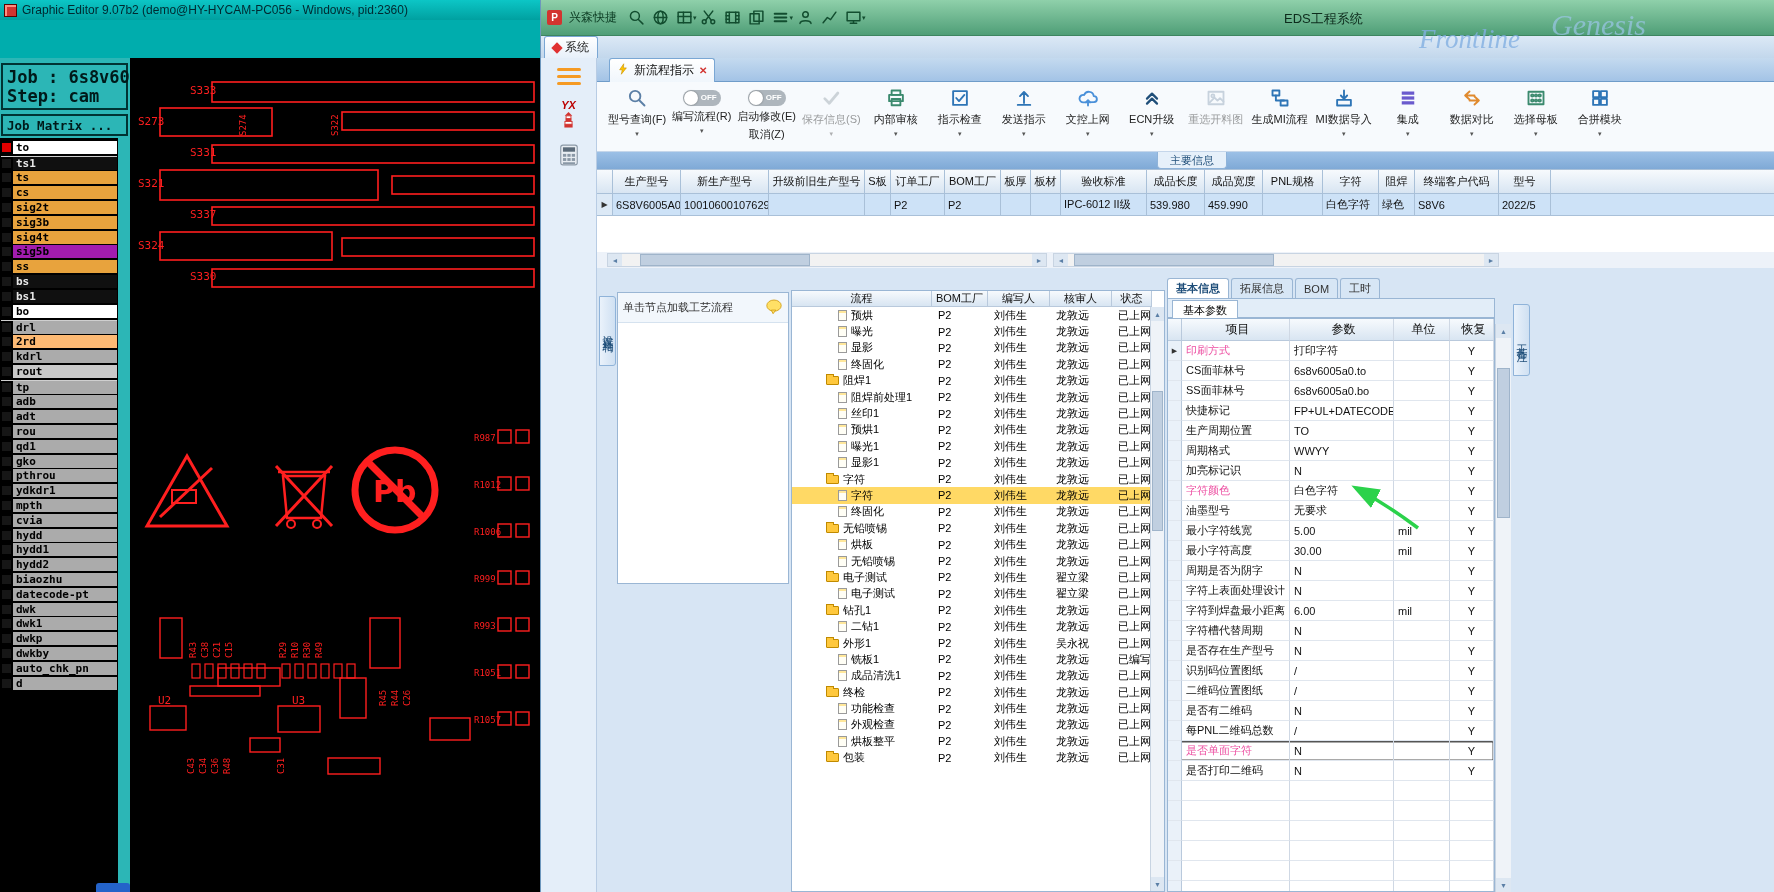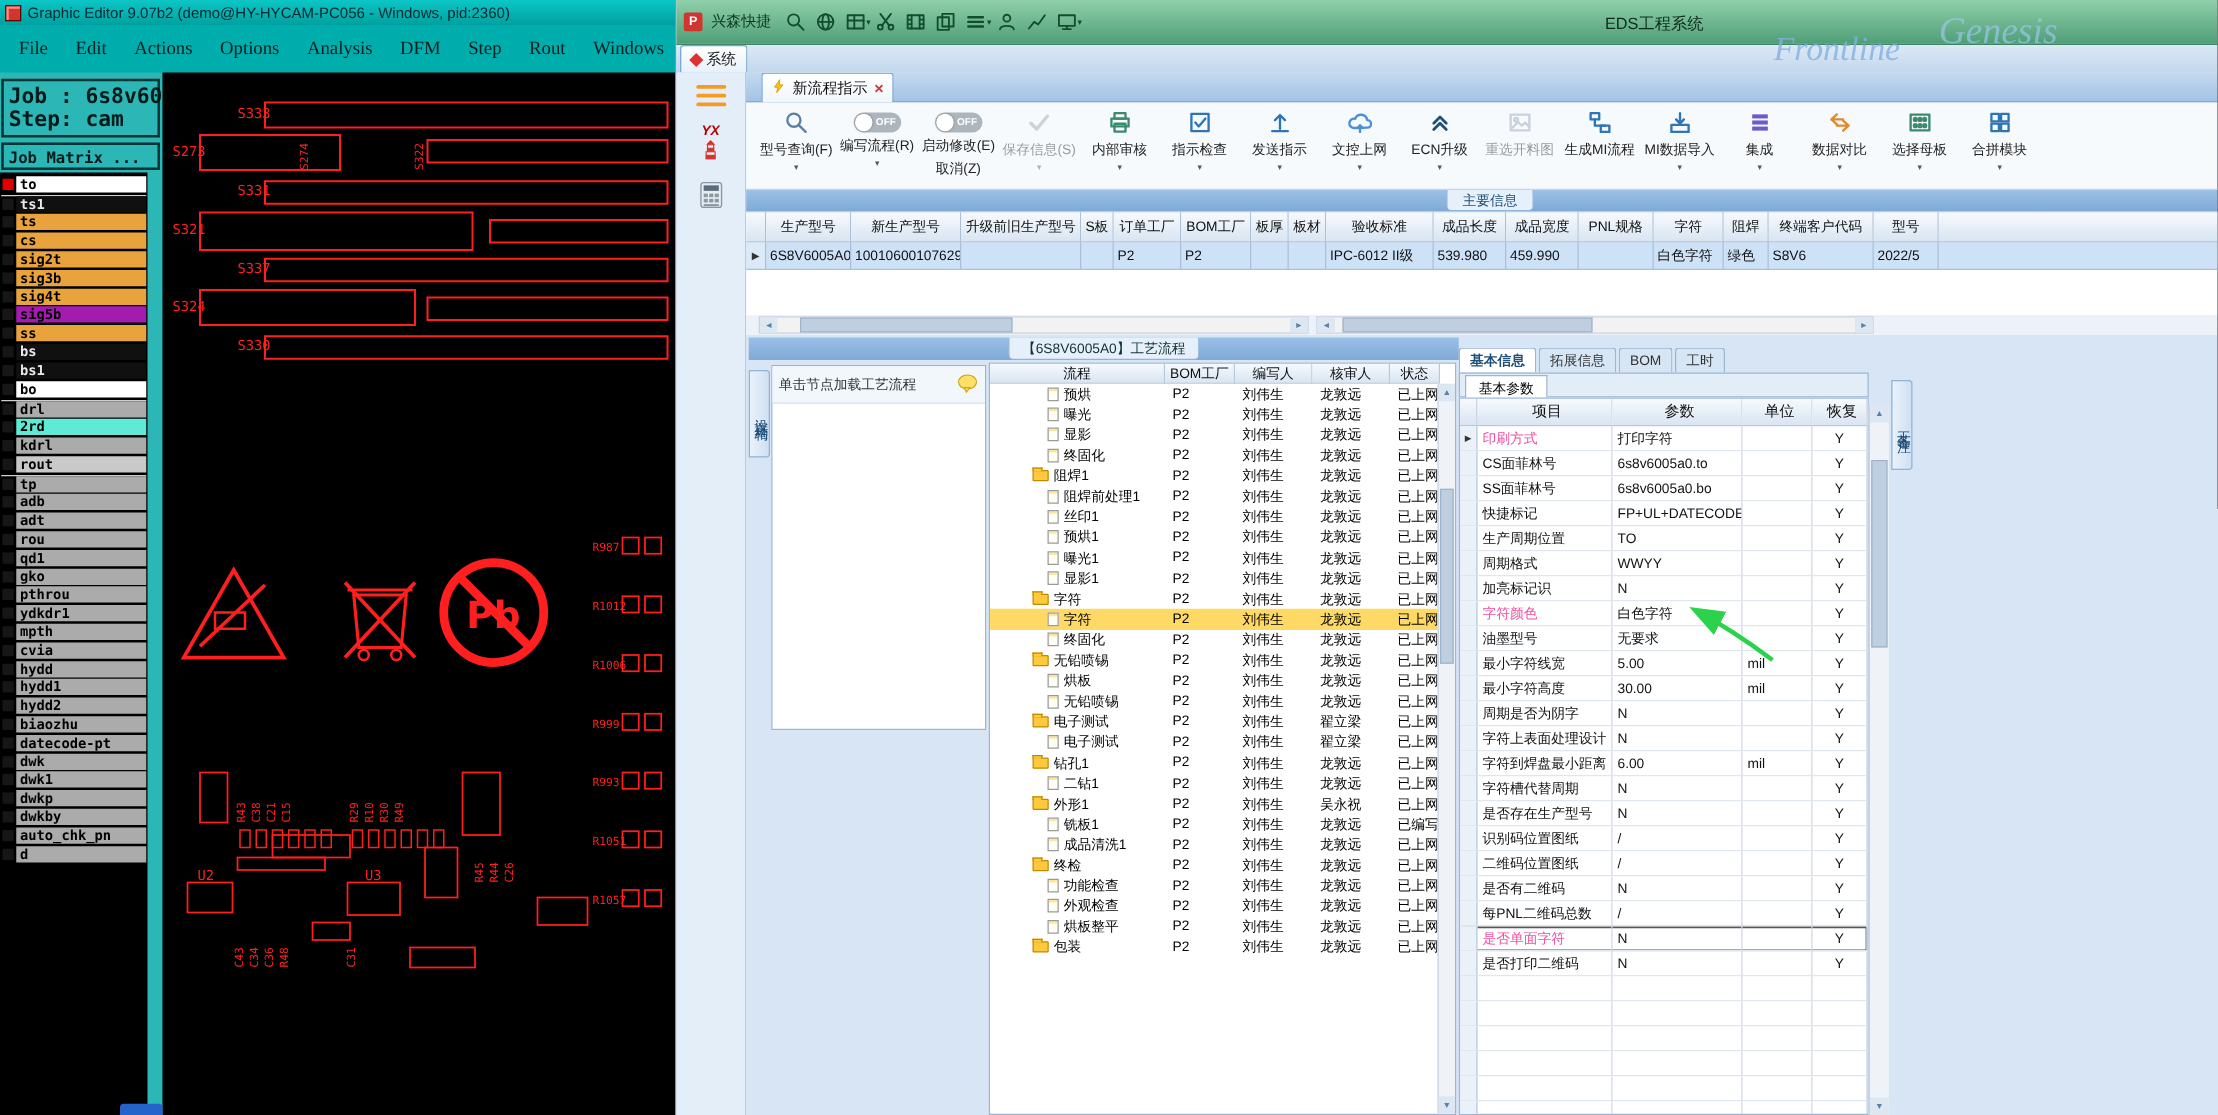--- a/index.html
+++ b/index.html
@@ -123,31 +123,20 @@
 </head>
 <body>
 
 <div id="root">
 
   <div class="ge">
     <div class="ge-titlebar">
       <span class="ge-appicon"></span>
       <span>Graphic Editor 9.07b2 (demo@HY-HYCAM-PC056 - Windows, pid:2360)</span>
     </div>
-    <div class="ge-menubar" id="ge-menus">
-        <span class="ge-menu">File</span>
-        <span class="ge-menu">Edit</span>
-        <span class="ge-menu">Actions</span>
-        <span class="ge-menu">Options</span>
-        <span class="ge-menu">Analysis</span>
-        <span class="ge-menu">DFM</span>
-        <span class="ge-menu">Step</span>
-        <span class="ge-menu">Rout</span>
-        <span class="ge-menu">Windows</span>
-      </div>
     <div class="ge-side">
       <div class="job-box">
         <div>Job : 6s8v6005a0</div>
         <div>Step: cam</div>
       </div>
       <div class="matrix-box">Job Matrix ...</div>
       <div class="layer-panel" id="layer-list">
           <div class="layer-row">
             <span class="layer-ind" style="background: rgb(224, 0, 0);"></span>
             <span class="layer-name" style="background: rgb(255, 255, 255); color: rgb(0, 0, 0);">to</span>
@@ -195,21 +184,21 @@
           <div class="layer-row">
             <span class="layer-ind" style="background: rgb(22, 22, 22);"></span>
             <span class="layer-name" style="background: rgb(255, 255, 255); color: rgb(0, 0, 0);">bo</span>
           </div>
           <div class="layer-row sep">
             <span class="layer-ind" style="background: rgb(22, 22, 22);"></span>
             <span class="layer-name" style="background: rgb(171, 171, 171); color: rgb(0, 0, 0);">drl</span>
           </div>
           <div class="layer-row">
             <span class="layer-ind" style="background: rgb(22, 22, 22);"></span>
-            <span class="layer-name" style="background: #5eead4; color: rgb(0, 0, 0);">2rd</span>
+            <span class="layer-name" style="background: #fdba74; color: rgb(0, 0, 0);">2rd</span>
           </div>
           <div class="layer-row">
             <span class="layer-ind" style="background: rgb(22, 22, 22);"></span>
             <span class="layer-name" style="background: rgb(171, 171, 171); color: rgb(0, 0, 0);">kdrl</span>
           </div>
           <div class="layer-row">
             <span class="layer-ind" style="background: rgb(22, 22, 22);"></span>
             <span class="layer-name" style="background: rgb(201, 201, 201); color: rgb(0, 0, 0);">rout</span>
           </div>
           <div class="layer-row sep">
@@ -731,23 +720,20 @@
       <div class="hscroll hs2">
         <span class="sb-btn">◄</span>
         <span class="sb-track">
             <span class="sb-thumb" style="left:6px;width:200px"></span>
           </span>
         <span class="sb-btn">►</span>
       </div>
     </div>
 
     <div class="bottom-zone">
-      <div class="proc-titlebar">
-        <div class="proc-title-tab">【6S8V6005A0】工艺流程</div>
-      </div>
       <div class="vtab struct-tab">设置结构</div>
       <div class="hint-panel">
         <div class="hint-head">
           <span>单击节点加载工艺流程</span>
           <span><svg viewBox="0 0 20 18" width="18" height="17">
                 <ellipse cx="10" cy="8" rx="8" ry="6.2" fill="#ffe066" stroke="#d4a017"></ellipse>
                 <polygon points="7,13 9,17 12,13" fill="#ffe066" stroke="#d4a017"></polygon>
               </svg></span>
         </div>
         <div class="hint-body" style="height:260px"></div>

